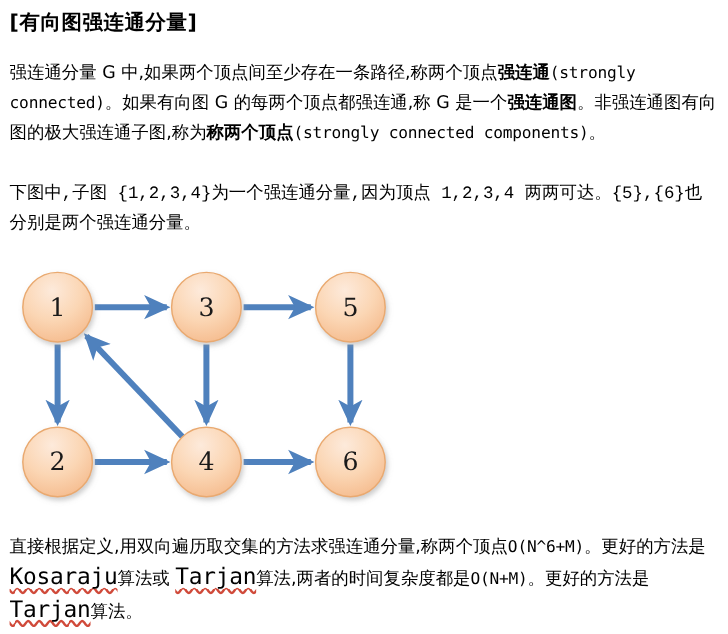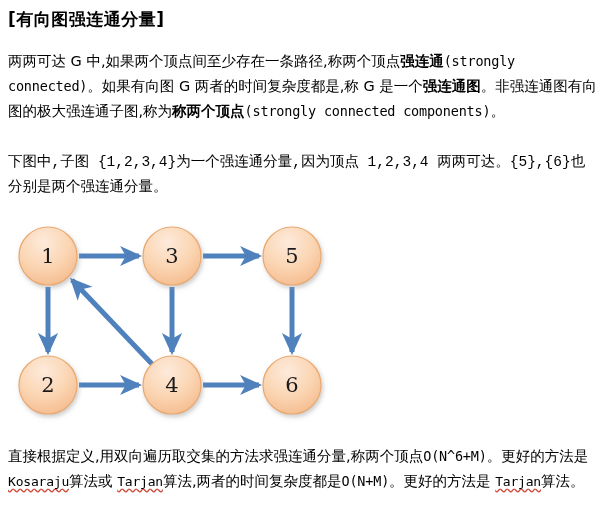--- a/index.html
+++ b/index.html
@@ -45,21 +45,21 @@
   #para-2 { top: 150px; font-family: Liberation Mono, monospace; }
   #para-3 { top: 444px; }
   .bold { font-weight: 700; }
   .mono {
     font-family: "DejaVu Sans Mono", "Liberation Mono", monospace;
     font-size: 13.5px;
     letter-spacing: -0.2px;
   }
   .spell {
     font-family: "DejaVu Sans Mono", "Liberation Mono", monospace;
-    font-size: 13px;
+    font-size: 19px;
     letter-spacing: -0.2px;
     text-decoration: underline wavy #d04a3a;
     text-decoration-skip-ink: none;
     text-underline-offset: 2px;
   }
   .graph-wrap {
     position: absolute;
     left: 0px;
     top: 216px;
     width: 360px;
@@ -72,21 +72,21 @@
     fill: #1a1a1a;
   }
 </style>
 </head>
 <body>
 
 <div class="page">
 
   <div class="title">[有向图强连通分量]</div>
 
-  <div class="para" id="para-1"><span>两两可达 G 中,如果两个顶点间至少存在一条路径,称两个顶点</span><span class="bold">强连通</span><span class="mono">(strongly connected)</span><span>。如果有向图 G 两者的时间复杂度都是,称 G 是一个</span><span class="bold">强连通图</span><span>。非强连通图有向图的极大强连通子图,称为</span><span class="bold">称两个顶点</span><span class="mono">(strongly connected components)</span><span>。</span></div>
+  <div class="para" id="para-1"><span>强连通分量 G 中,如果两个顶点间至少存在一条路径,称两个顶点</span><span class="bold">强连通</span><span class="mono">(strongly connected)</span><span>。如果有向图 G 的每两个顶点都强连通,称 G 是一个</span><span class="bold">强连通图</span><span>。非强连通图有向图的极大强连通子图,称为</span><span class="bold">称两个顶点</span><span class="mono">(strongly connected components)</span><span>。</span></div>
 
   <div class="para" id="para-2"><span>下图中,子图 {1,2,3,4}为一个强连通分量,因为顶点 1,2,3,4 两两可达。{5},{6}也分别是两个强连通分量。</span></div>
 
   <div class="graph-wrap">
     <svg class="graph-svg" width="360" height="220" viewBox="0 0 360 220" xmlns="http://www.w3.org/2000/svg">
       <defs>
         <radialGradient id="nodeGrad" cx="42%" cy="26%" r="78%">
           <stop offset="0%" stop-color="#fdeadb"></stop>
           <stop offset="55%" stop-color="#fbd6b4"></stop>
           <stop offset="100%" stop-color="#f5bc8f"></stop>

